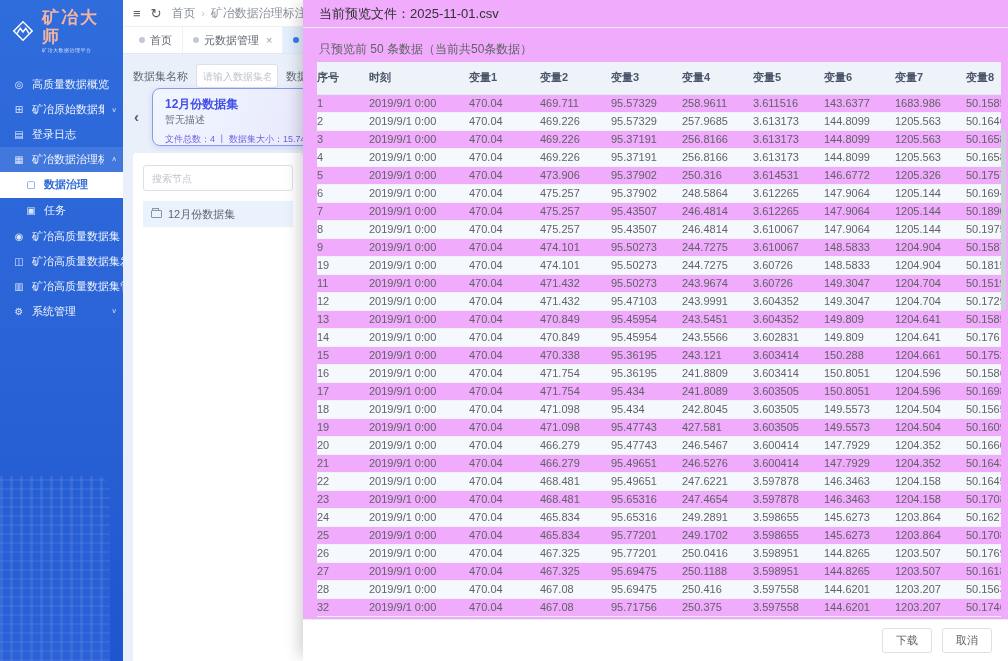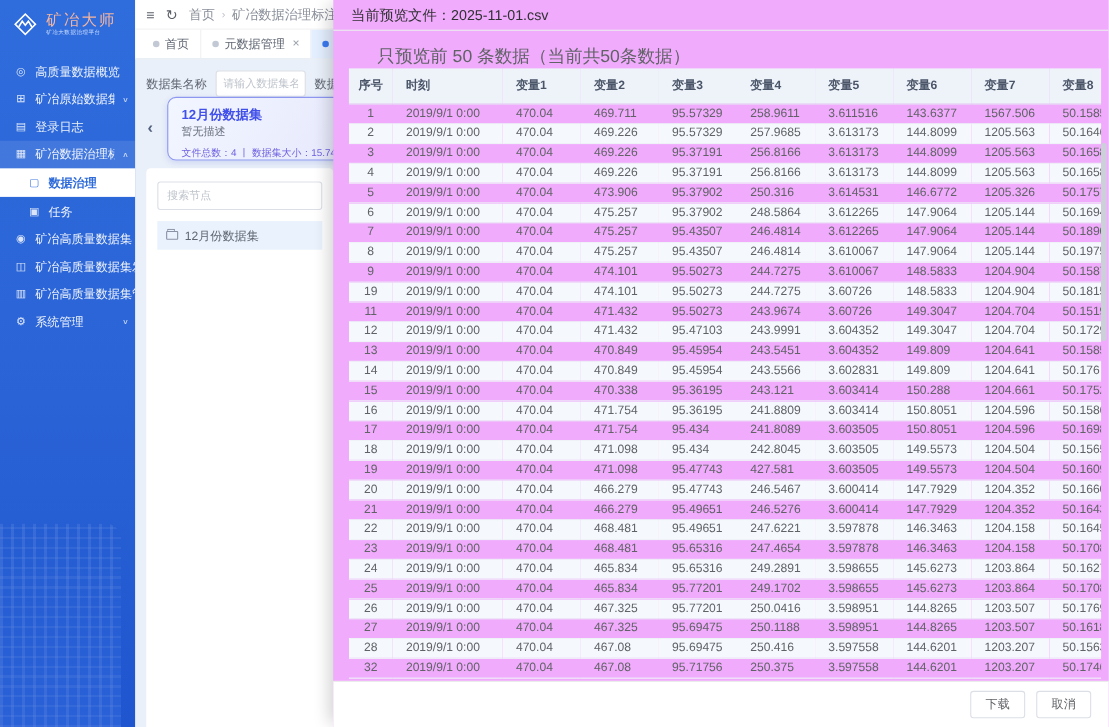--- a/index.html
+++ b/index.html
@@ -10,21 +10,21 @@
   .sidebar { position:absolute; left:0; top:0; width:123px; height:661px;
     background:linear-gradient(180deg,#2f6cdc 0%,#2a63d6 55%,#1f55cf 100%); color:#fff; overflow:hidden; }
   .sidebar .city { position:absolute; left:0; bottom:0; width:110px; height:185px; opacity:.35; border-radius:0 14px 0 0;
     background:
       repeating-linear-gradient(90deg, rgba(255,255,255,.25) 0 3px, transparent 3px 10px),
       repeating-linear-gradient(0deg, rgba(255,255,255,.18) 0 2px, transparent 2px 9px),
       linear-gradient(180deg, rgba(60,120,230,.0), rgba(90,150,255,.55)); }
   .logo { display:flex; align-items:center; gap:6px; padding:9px 8px 10px 10px; }
   .logo-mark { width:26px; height:26px; flex:0 0 auto; }
   .logo-texts { line-height:1.1; }
-  .logo-title { font-size:14px; font-weight:normal; color:#f4b5a0; letter-spacing:2px; }
+  .logo-title { font-size:17px; font-weight:bold; color:#f4b5a0; letter-spacing:2px; }
   .logo-sub { font-size:5px; color:#cfe0ff; letter-spacing:.5px; margin-top:2px; }
   .nav { margin-top:8px; position:relative; z-index:2; }
   .nav-item { display:flex; align-items:center; height:25px; padding-left:13px; gap:7px;
     color:rgba(255,255,255,.92); font-size:11px; cursor:pointer; white-space:nowrap; }
   .nav-item .nicon { width:12px; font-size:10px; text-align:center; opacity:.9; flex:0 0 auto; }
   .nav-item .nlabel { overflow:hidden; text-overflow:clip; }
   .nav-item .nchev { margin-left:auto; margin-right:6px; font-size:8px; opacity:.8; transform:scaleY(.8); }
   .nav-item.parent-active { background:rgba(255,255,255,.10); }
   .nav-item.sub { padding-left:25px; height:26px; }
   .nav-item.sub.selected { background:#ffffff; color:#2e6bd9; font-weight:bold; }
@@ -62,25 +62,25 @@
   .tree-panel { position:absolute; left:10px; top:153px; width:170px; bottom:0; background:#fff; border-radius:4px 4px 0 0; padding:12px 10px; }
   .tree-search { width:100%; height:26px; border:1px solid #dcdfe6; border-radius:3px; font-size:10px; padding:0 8px; color:#333; background:#fff; }
   .tree-search::placeholder { color:#bfc4cc; }
   .tree-node { display:flex; align-items:center; gap:6px; height:26px; margin-top:10px; background:#e9f2fd; padding-left:8px; font-size:11px; color:#5f6672; cursor:pointer; }
   .folder-icon { width:11px; height:8px; border:1px solid #8a93a5; border-radius:1px; position:relative; flex:0 0 auto; }
   .folder-icon:before { content:""; position:absolute; left:0; top:-3px; width:5px; height:2px; border:1px solid #8a93a5; border-bottom:none; border-radius:1px 1px 0 0; }
 
   
   .drawer { position:absolute; left:303px; top:0; right:0; bottom:0; background:#f0abfc; box-shadow:-8px 0 14px -4px rgba(0,0,0,.18); }
   .drawer-header { height:28px; line-height:28px; padding-left:16px; font-size:13px; color:#303133; border-bottom:1px solid #ececec; }
-  .drawer-note { padding:13px 16px 8px; font-size:16px; color:#606266;margin-left:24px; }
+  .drawer-note { padding:13px 16px 8px; font-size:12px; color:#606266; }
   .table-wrap { position:absolute; left:14px; right:7px; top:62px; height:556px; overflow:hidden; }
   table { border-collapse:collapse; table-layout:fixed; width:727px; font-size:11px; color:#606266; }
   thead th { background:#eef3fa; color:#4a5568; font-weight:bold; text-align:left; height:32px; padding:0 12px; border-bottom:1px solid #e3e9f2; white-space:nowrap; }
-  thead th.center, td.center { text-align:center; padding:0; }
+  thead th.center, td.center { padding:0; }
   tbody td { height:18px; padding:0 12px; border-bottom:1px solid #eff3f8; white-space:nowrap; overflow:hidden; }
   tbody tr:nth-child(even) td { background:#f5f9fd; }
 
   .vscroll { position:absolute; right:2px; top:130px; width:5px; height:180px; background:#ccd0d8; border-radius:3px; }
   .hscroll { position:absolute; left:16px; bottom:36px; width:36px; height:5px; background:#ccd0d8; border-radius:3px; }
 
   .drawer-footer { position:absolute; left:0; right:0; bottom:0; height:42px; border-top:1px solid #ebebeb; display:flex; align-items:center; justify-content:flex-end; gap:10px; padding-right:16px; background:#fff; }
   .btn { height:25px; padding:0 13px; background:#fff; border:1px solid #dcdfe6; border-radius:3px; font-size:11px; color:#606266; cursor:pointer; font-family:inherit; }
 </style>
 </head>
@@ -233,21 +233,21 @@
       <tbody>
           <tr>
             <td class="center">1</td>
             <td>2019/9/1 0:00</td>
             <td>470.04</td>
             <td>469.711</td>
             <td>95.57329</td>
             <td>258.9611</td>
             <td>3.611516</td>
             <td>143.6377</td>
-            <td>1567.506</td>
+            <td>1683.986</td>
             <td>50.15857</td>
           </tr>
           <tr>
             <td class="center">2</td>
             <td>2019/9/1 0:00</td>
             <td>470.04</td>
             <td>469.226</td>
             <td>95.57329</td>
             <td>257.9685</td>
             <td>3.613173</td>

